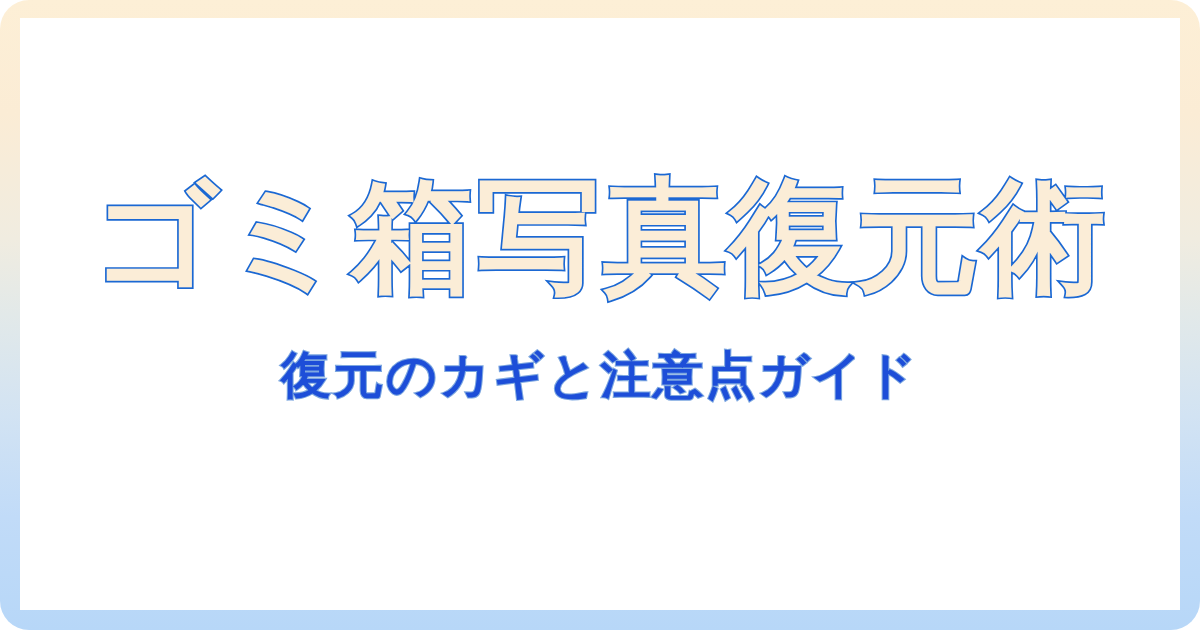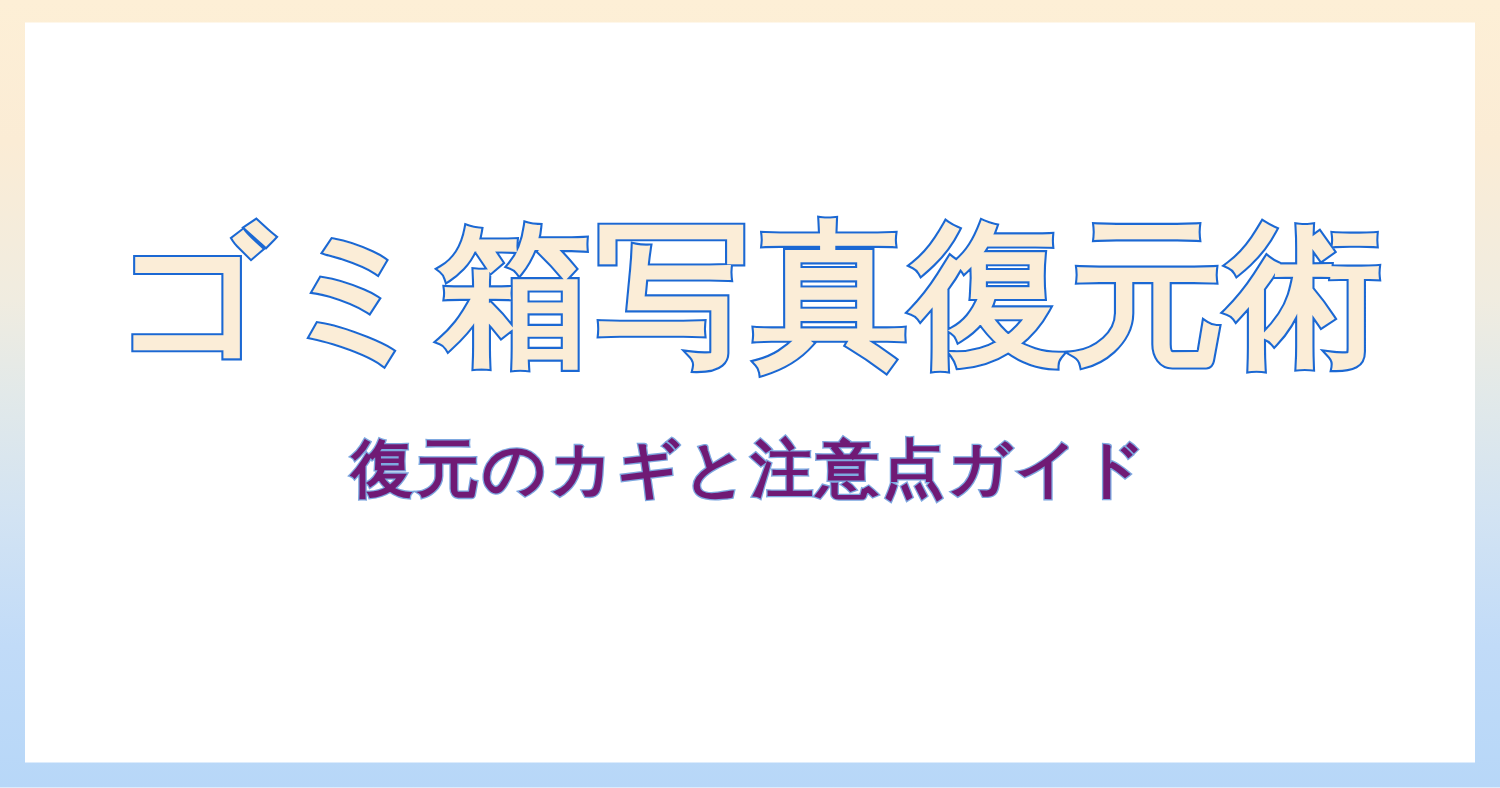--- a/index.html
+++ b/index.html
@@ -25,20 +25,21 @@
         #fdefd6 0%,
         #fbecd5 18%,
         #f0ece0 38%,
         #e2e9e9 50%,
         #d2e3f3 66%,
         #c1dbf8 82%,
         #b7d7f8 100%);
     display: flex;
     align-items: center;
     justify-content: center;
+    border-radius: 29px;
   }
 
   
   .card {
     position: absolute;
     left: 20px;
     top: 18px;
     right: 20px;
     bottom: 20px;
     background: #ffffff;
@@ -71,21 +72,21 @@
 
   
   .subtitle {
     display: block;
     margin: 44px 0 0 0;
     font-family: Liberation Serif, serif;
     font-weight: 700;
     font-size: 50px;
     line-height: 1.18;
     letter-spacing: 0.05em;
-    color: #701a75;
+    color: #1d4ed8;
     -webkit-text-stroke: 2.1px #7ea8e0;
     paint-order: stroke fill;
     white-space: nowrap;
   }
 </style>
 </head>
 <body>
 
 <div class="banner">
   <div class="card">

